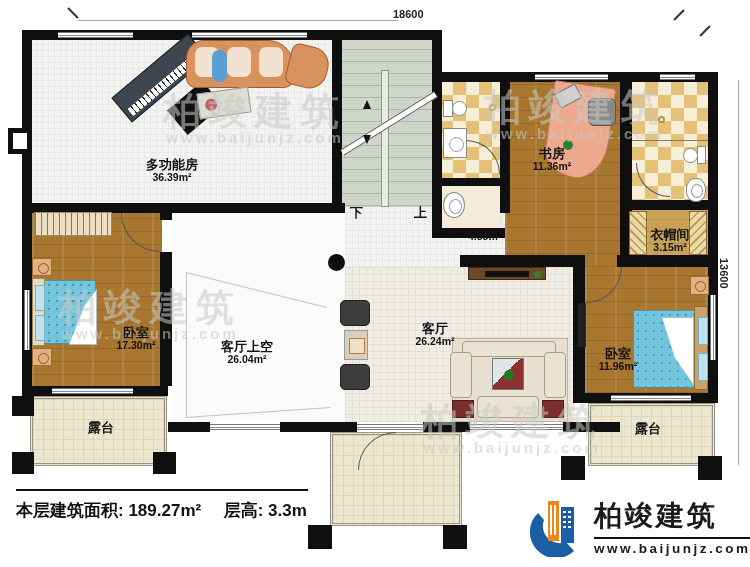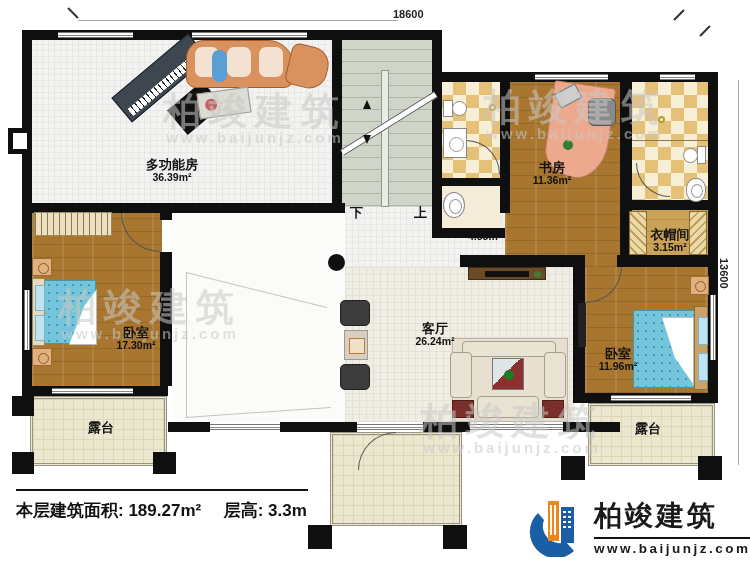--- a/index.html
+++ b/index.html
@@ -258,32 +258,36 @@
       <div class="u">www.baijunjz.com</div>
   </div>
 
   <div class="rlabel" style="left:112px;top:158px;width:120px;">
     <div class="rname">多功能房</div>
       <div class="rarea">36.39m²</div>
   </div>
   <div class="small-label" style="left:350px;top:204px;font-size:13px;">下</div>
   <div class="small-label" style="left:414px;top:204px;font-size:13px;">上</div>
   <div class="small-label" style="left:458px;top:176px;font-size:10.5px;">2.08m²</div>
-  <div class="rlabel" style="left:502px;top:161px;width:100px;text-align:center;">
+  <div class="rlabel" style="left:502px;top:147px;width:100px;text-align:center;">
     <div class="rname">书房</div>
       <div class="rarea">11.36m²</div>
   </div>
   <div class="rlabel" style="left:630px;top:228px;width:80px;">
     <div class="rname">衣帽间</div>
       <div class="rarea">3.15m²</div>
   </div>
   <div class="small-label" style="left:468px;top:230px;font-size:10.5px;">4.55m²</div>
   <div class="rlabel" style="left:76px;top:326px;width:120px;">
     <div class="rname">卧室</div>
       <div class="rarea">17.30m²</div>
+  </div>
+  <div class="rlabel" style="left:187px;top:340px;width:120px;">
+    <div class="rname">客厅上空</div>
+      <div class="rarea">26.04m²</div>
   </div>
   <div class="rlabel" style="left:375px;top:322px;width:120px;">
     <div class="rname">客厅</div>
       <div class="rarea">26.24m²</div>
   </div>
   <div class="rlabel" style="left:558px;top:347px;width:120px;">
     <div class="rname">卧室</div>
       <div class="rarea">11.96m²</div>
   </div>
   <div class="rlabel" style="left:71px;top:421px;width:60px;">

